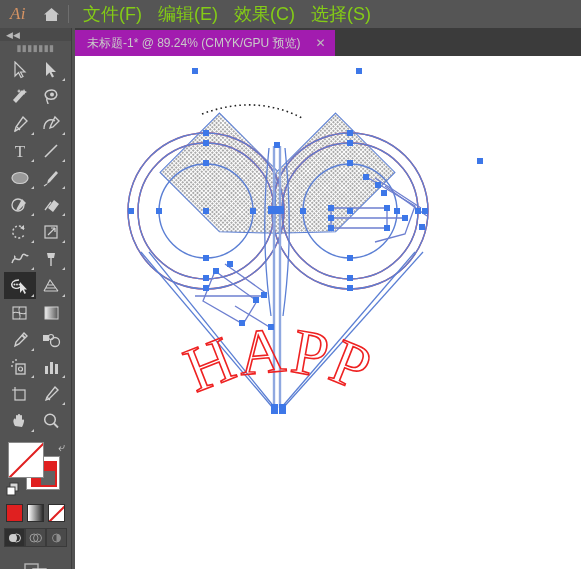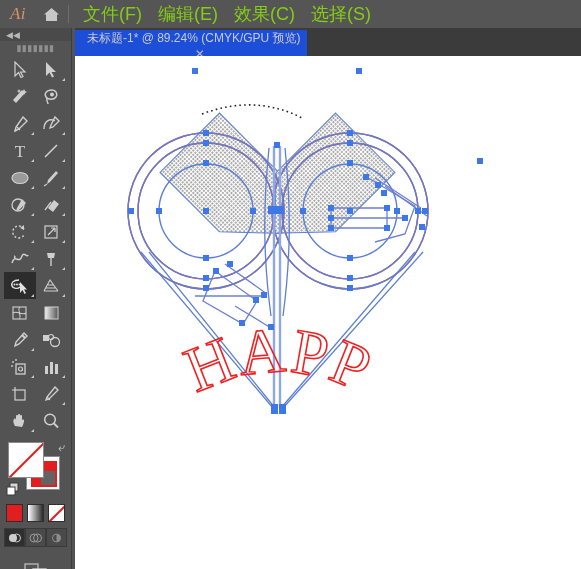--- a/index.html
+++ b/index.html
@@ -34,22 +34,22 @@
     white-space: nowrap; cursor: default;
   }
 
   
   #tabbar {
     position: absolute; left: 75px; top: 28px; width: 506px; height: 28px;
     background: #3b3b3b;
   }
   #doc-tab {
     position: absolute; left: 0; top: 2px; height: 26px;
-    background: #1d4ed8; display: flex; align-items: center;
-    padding: 0 6px 0 12px; cursor: pointer; flex-direction: column;
+    background: #a21caf; display: flex; align-items: center;
+    padding: 0 6px 0 12px; cursor: pointer;
   }
   #doc-tab-title {
     color: #c9c9c9; font-size: 12px; white-space: nowrap;
   }
   #doc-tab-close {
     color: #bdbdbd; font-size: 12px; margin-left: 12px;
     width: 16px; text-align: center; cursor: pointer;
   }
 
   

